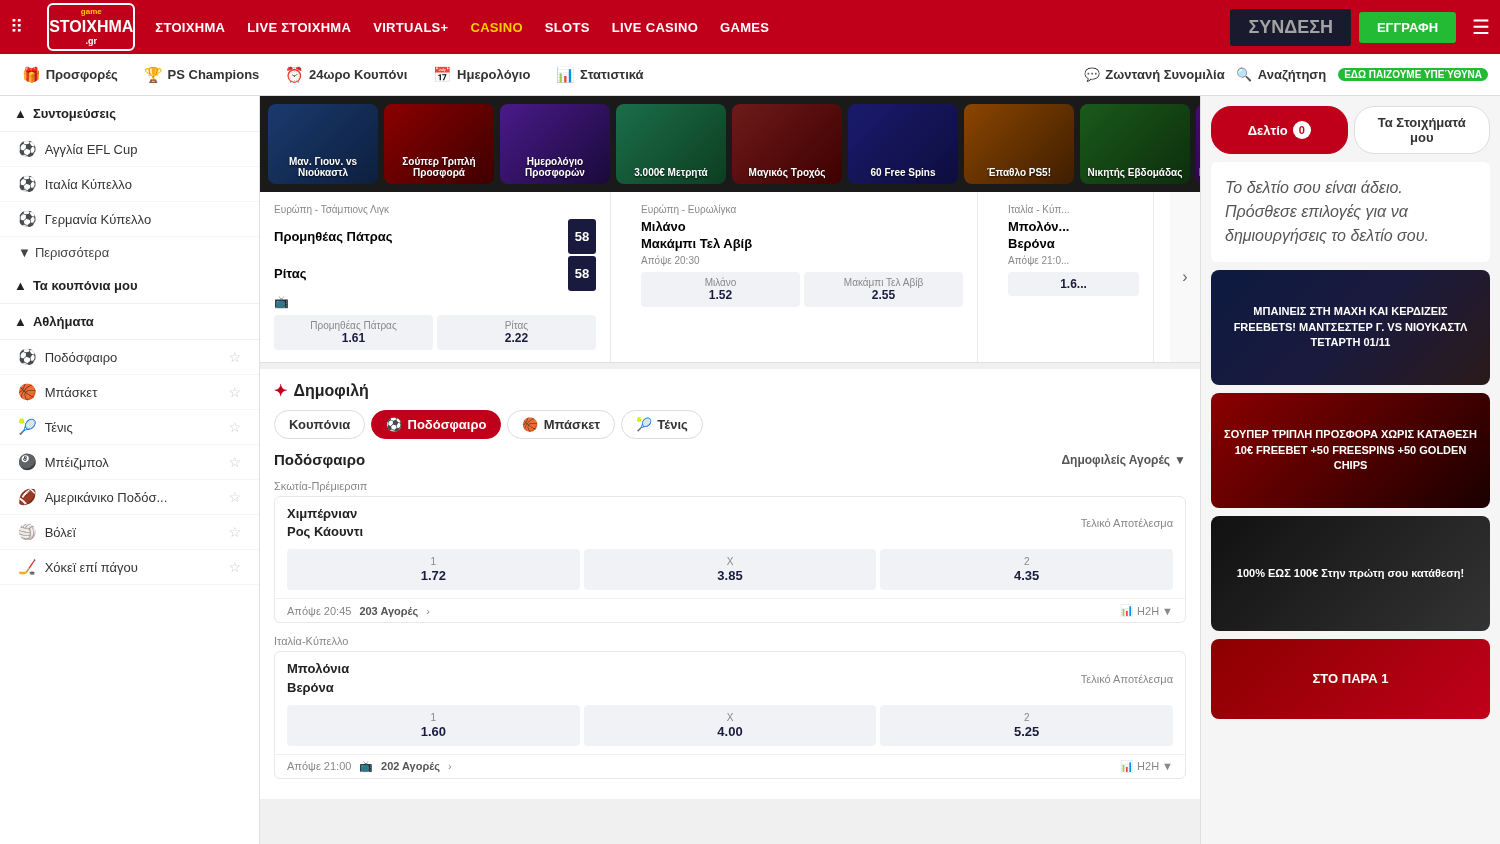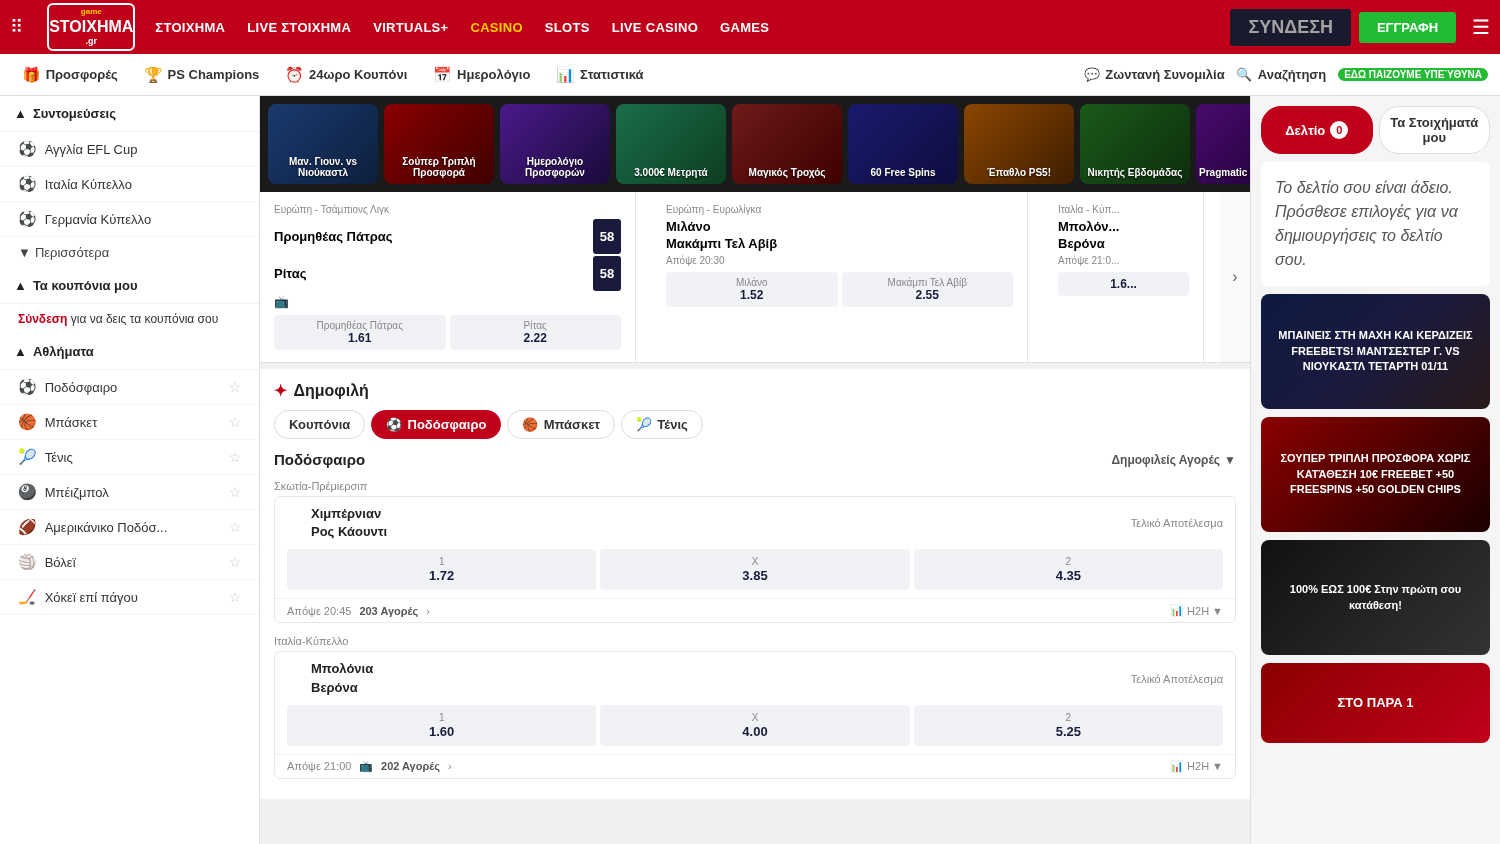--- a/index.html
+++ b/index.html
@@ -354,21 +354,20 @@
       overflow: hidden;
     }
     .match-info {
       display: flex;
       align-items: center;
       padding: 8px 12px;
       gap: 8px;
     }
     .match-teams {
       flex: 1;
-      margin-left: 24px;
     }
     .match-team-name {
       font-size: 13px;
       font-weight: 600;
       color: #222;
       line-height: 1.4;
     }
     .match-result-label {
       font-size: 11px;
       color: #888;
@@ -412,21 +411,21 @@
     .match-footer .h2h {
       margin-left: auto;
       display: flex;
       align-items: center;
       gap: 3px;
       cursor: pointer;
     }
 
     
     .right-panel {
-      width: 250px;
+      width: 300px;
       background: #f5f5f5;
       border-left: 1px solid #e0e0e0;
       overflow-y: auto;
       flex-shrink: 0;
       padding: 10px;
       display: flex;
       flex-direction: column;
       gap: 8px;
     }
     .betslip-tabs {
@@ -573,24 +572,20 @@
       <span>Γερμανία Κύπελλο</span>
     </div>
     <div class="sidebar-more">
       <span>▼</span>
       <span>Περισσότερα</span>
     </div>
 
     <div class="sidebar-section-header">
       <span>▲</span>
       <span>Τα κουπόνια μου</span>
-    </div>
-    <div class="sidebar-link">
-      <span style="color:#c0001a; font-weight:700; cursor:pointer;">Σύνδεση</span>
-      <span>για να δεις τα κουπόνια σου</span>
     </div>
 
     <div class="sidebar-section-header">
       <span>▲</span>
       <span>Αθλήματα</span>
     </div>
     <div class="sidebar-item">
       <span class="s-icon">⚽</span>
       <span>Ποδόσφαιρο</span>
       <span class="fav">☆</span>

